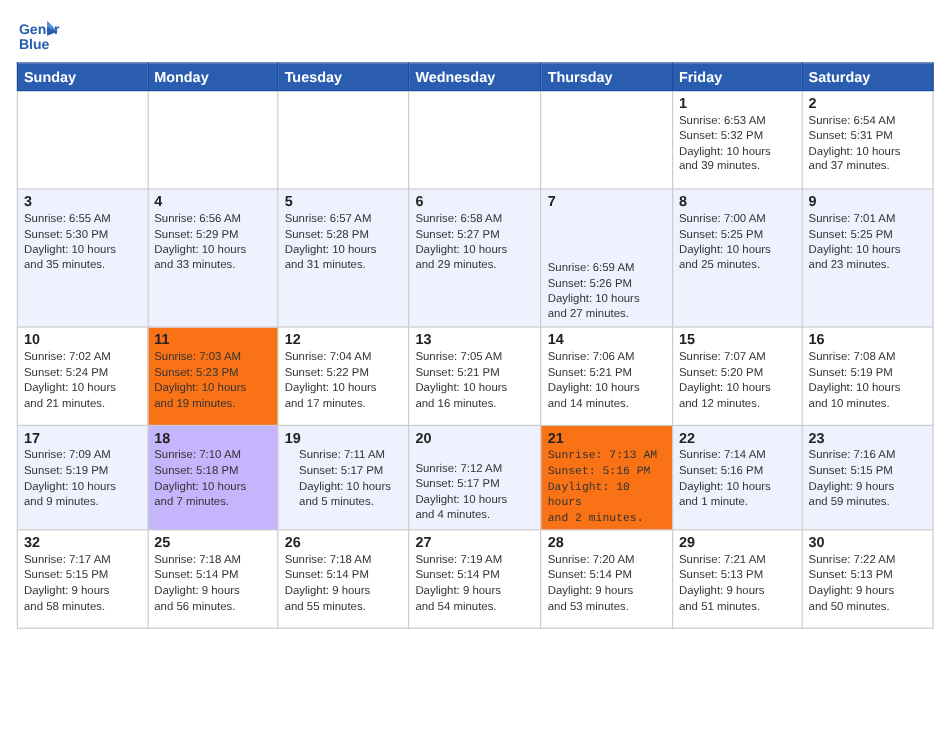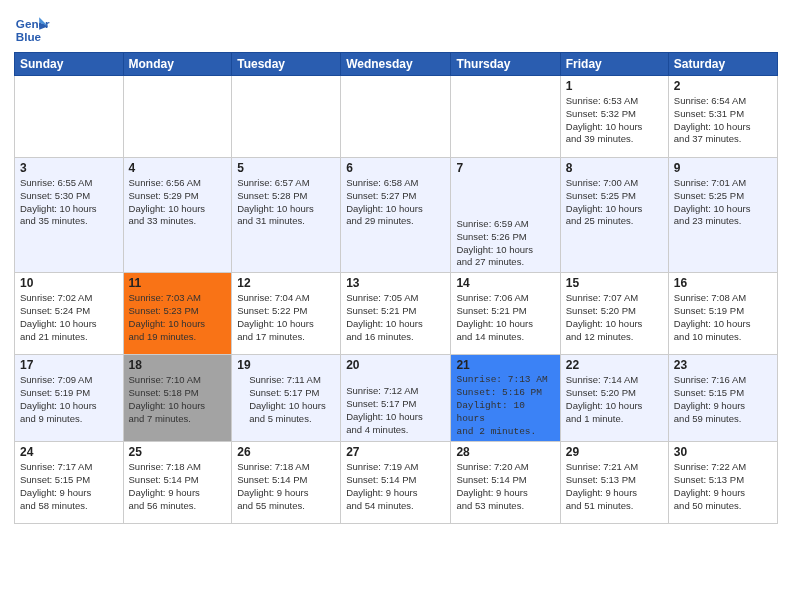--- a/index.html
+++ b/index.html
@@ -243,66 +243,66 @@
           </td>
         </tr>
         <tr>
           <td style="background: rgb(238, 242, 255);">
             <span class="day-num">17</span>
             <div class="day-info" style="white-space: pre-line;">Sunrise: 7:09 AM
 Sunset: 5:19 PM
 Daylight: 10 hours
 and 9 minutes.</div>
           </td>
-          <td style="background: #a3a3a3; margin-left: 20px;">
+          <td style="background: #c4b5fd; margin-left: 20px;">
             <span class="day-num">18</span>
             <div class="day-info" style="white-space: pre-line;">Sunrise: 7:10 AM
 Sunset: 5:18 PM
 Daylight: 10 hours
 and 7 minutes.</div>
           </td>
           <td style="background: rgb(238, 242, 255);">
             <span class="day-num">19</span>
             <div class="day-info" style="white-space: pre-line; margin-left: 12px;">Sunrise: 7:11 AM
 Sunset: 5:17 PM
 Daylight: 10 hours
 and 5 minutes.</div>
           </td>
           <td style="background: rgb(238, 242, 255);">
             <span class="day-num">20</span>
             <div class="day-info" style="white-space: pre-line; margin-top: 13px;">Sunrise: 7:12 AM
 Sunset: 5:17 PM
 Daylight: 10 hours
 and 4 minutes.</div>
           </td>
-          <td style="background: #3b82f6;">
+          <td style="background: #f97316;">
             <span class="day-num">21</span>
             <div class="day-info" style="white-space: pre-line; font-family: Liberation Mono, monospace;">Sunrise: 7:13 AM
 Sunset: 5:16 PM
 Daylight: 10 hours
 and 2 minutes.</div>
           </td>
           <td style="background: rgb(238, 242, 255);">
             <span class="day-num">22</span>
             <div class="day-info" style="white-space: pre-line;">Sunrise: 7:14 AM
-Sunset: 5:20 PM
+Sunset: 5:16 PM
 Daylight: 10 hours
 and 1 minute.</div>
           </td>
           <td style="background: rgb(238, 242, 255);">
             <span class="day-num">23</span>
             <div class="day-info" style="white-space: pre-line;">Sunrise: 7:16 AM
 Sunset: 5:15 PM
 Daylight: 9 hours
 and 59 minutes.</div>
           </td>
         </tr>
         <tr>
           <td style="background: rgb(255, 255, 255);">
-            <span class="day-num">24</span>
+            <span class="day-num">32</span>
             <div class="day-info" style="white-space: pre-line;">Sunrise: 7:17 AM
 Sunset: 5:15 PM
 Daylight: 9 hours
 and 58 minutes.</div>
           </td>
           <td style="background: rgb(255, 255, 255);">
             <span class="day-num">25</span>
             <div class="day-info" style="white-space: pre-line;">Sunrise: 7:18 AM
 Sunset: 5:14 PM
 Daylight: 9 hours

